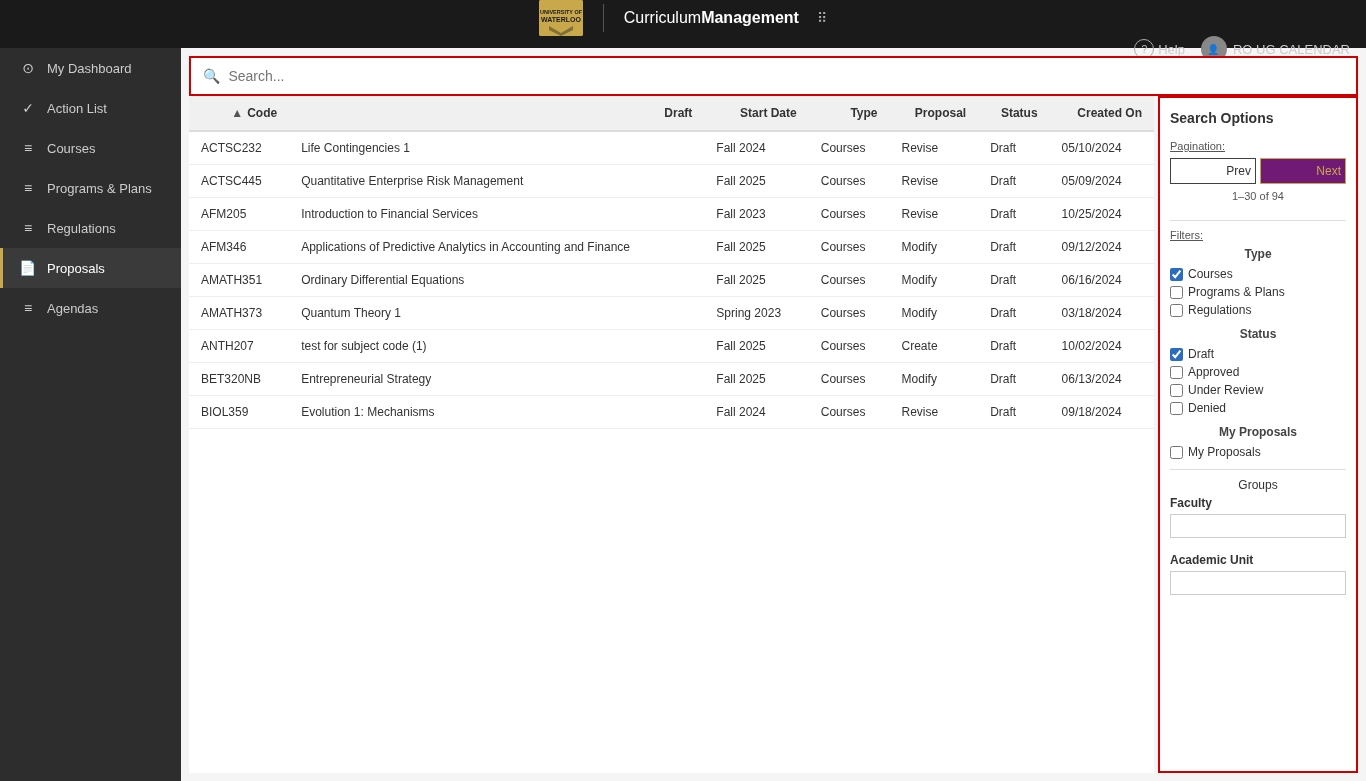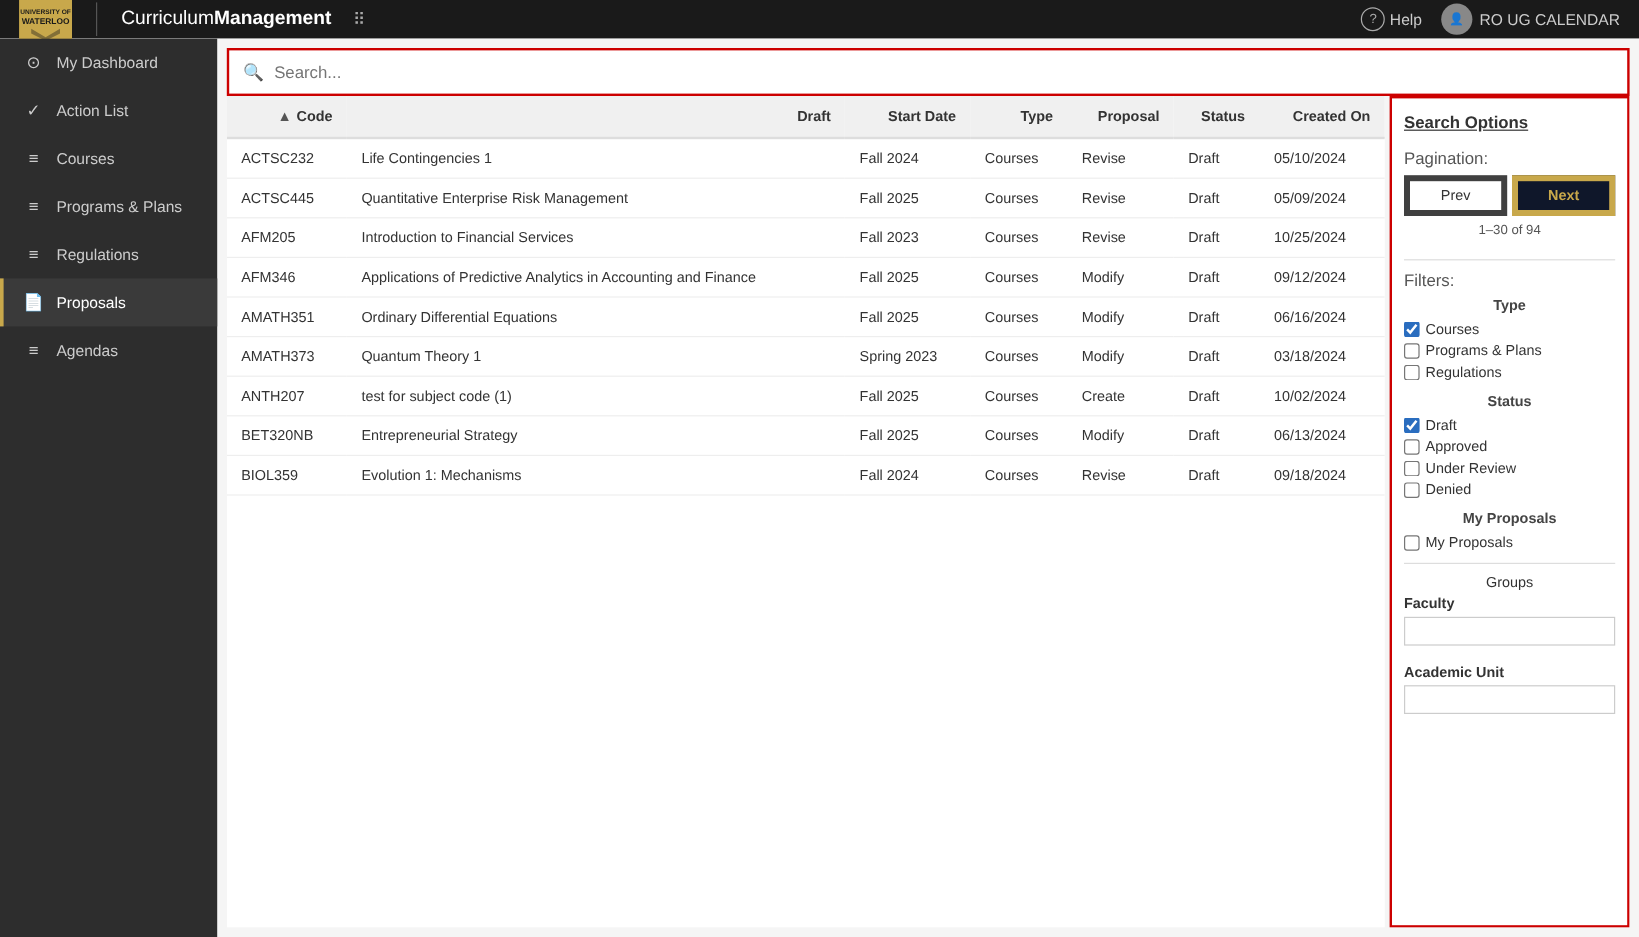--- a/index.html
+++ b/index.html
@@ -4,23 +4,24 @@
   <style>
     * { box-sizing: border-box; margin: 0; padding: 0; }
     body { font-family: Arial, sans-serif; font-size: 13px; background: #f5f5f5; display: flex; flex-direction: column; height: 781px; overflow: hidden; }
 
     
     .top-header {
       display: flex;
       align-items: center;
       background: #1a1a1a;
       color: white;
-      height: 32px;
+      height: 48px;
       padding: 0 16px;
       flex-shrink: 0;
+      flex-direction: column;
     }
     .logo-area {
       display: flex;
       align-items: center;
       gap: 10px;
     }
     .logo-shield {
       width: 44px;
       height: 36px;
       background: #c8a84b;
@@ -208,27 +209,27 @@
       border: 2px solid #cc0000;
       margin-left: 4px;
       overflow-y: auto;
       padding: 12px 10px;
     }
     .panel-title {
       font-size: 14px;
       font-weight: bold;
       color: #333;
       margin-bottom: 14px;
-      text-decoration: underline;
     }
     .section-label {
-      font-size: 14px;
+      font-size: 11px;
       color: #555;
       margin-bottom: 6px;
       font-weight: normal;
+      text-decoration: underline;
     }
     .section-header {
       font-size: 12px;
       color: #444;
       font-weight: bold;
       text-align: center;
       margin-bottom: 6px;
       margin-top: 4px;
     }
 
@@ -242,29 +243,29 @@
       font-size: 11px;
       color: #555;
       text-align: center;
       margin-bottom: 18px;
     }
     .btn-page {
       flex: 1;
       padding: 5px 4px;
       font-size: 12px;
       cursor: pointer;
-      border: 5px solid #404040;
+      border: 1px solid #404040;
       background: white;
       color: #333;
+      text-align: right;
     }
     .btn-page.active {
-      background: #0f172a;
+      background: #701a75;
       color: #c8a84b;
       border-color: #c8a84b;
-      font-weight: bold;
     }
     .divider-line {
       border: none;
       border-top: 1px solid #ddd;
       margin: 8px 0;
     }
     .filter-section { margin-bottom: 10px; }
     .checkbox-row {
       display: flex;
       align-items: center;

